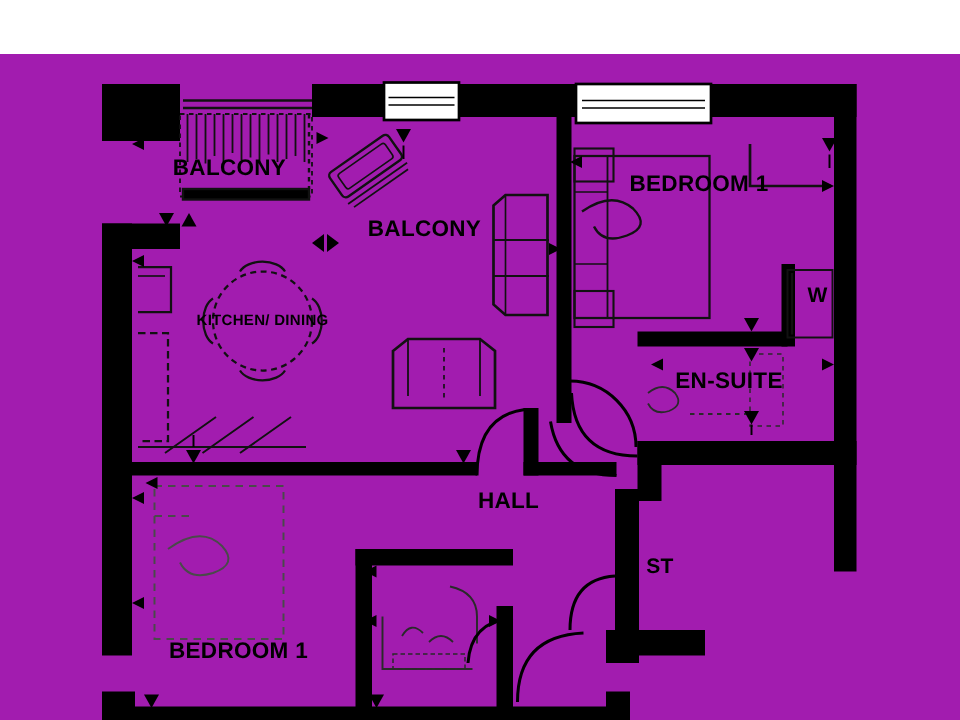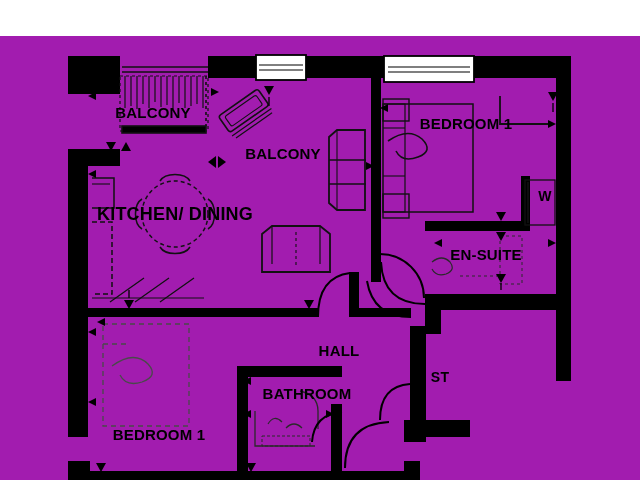--- a/index.html
+++ b/index.html
@@ -34,21 +34,21 @@
     font-weight: 700;
     color: #000000;
     white-space: nowrap;
     letter-spacing: 0.2px;
     line-height: 1;
     transform: translate(-50%, -50%);
   }
   .lbl-lg { font-size: 15px; }
   .lbl-md { font-size: 14px; }
   .lbl-kd {
-    font-size: 18px;
+    font-size: 10px;
     text-align: center;
     line-height: 1.12;
     white-space: normal;
   }
 </style>
 </head>
 <body>
 
 <div id="plan-root">
 
@@ -280,21 +280,20 @@
   <div class="room-label lbl-lg" style="left:283px; top:117px;">BALCONY</div>
 
   <div class="room-label lbl-lg" style="left:466px; top:87px;">BEDROOM 1</div>
 
   <div class="room-label lbl-kd" style="left:175px; top:178px;">KITCHEN/ DINING</div>
 
   <div class="room-label lbl-md" style="left:545px; top:160px;">W</div>
 
   <div class="room-label lbl-lg" style="left:486px; top:218px;">EN-SUITE</div>
 
-  <div class="room-label lbl-lg" style="left:339px; top:314px;">HALL</div>
+  <div class="room-label lbl-lg" style="left:339px; top:298px;">HALL</div>
 
   <div class="room-label lbl-md" style="left:440px; top:341px;">ST</div>
 
-  <div class="room-label lbl-lg" style="left:307px; top:357px;">BATHROOM</div>
 
   <div class="room-label lbl-lg" style="left:159px; top:398px;">BEDROOM 1</div>
 
 </div>
 
 </body></html>

